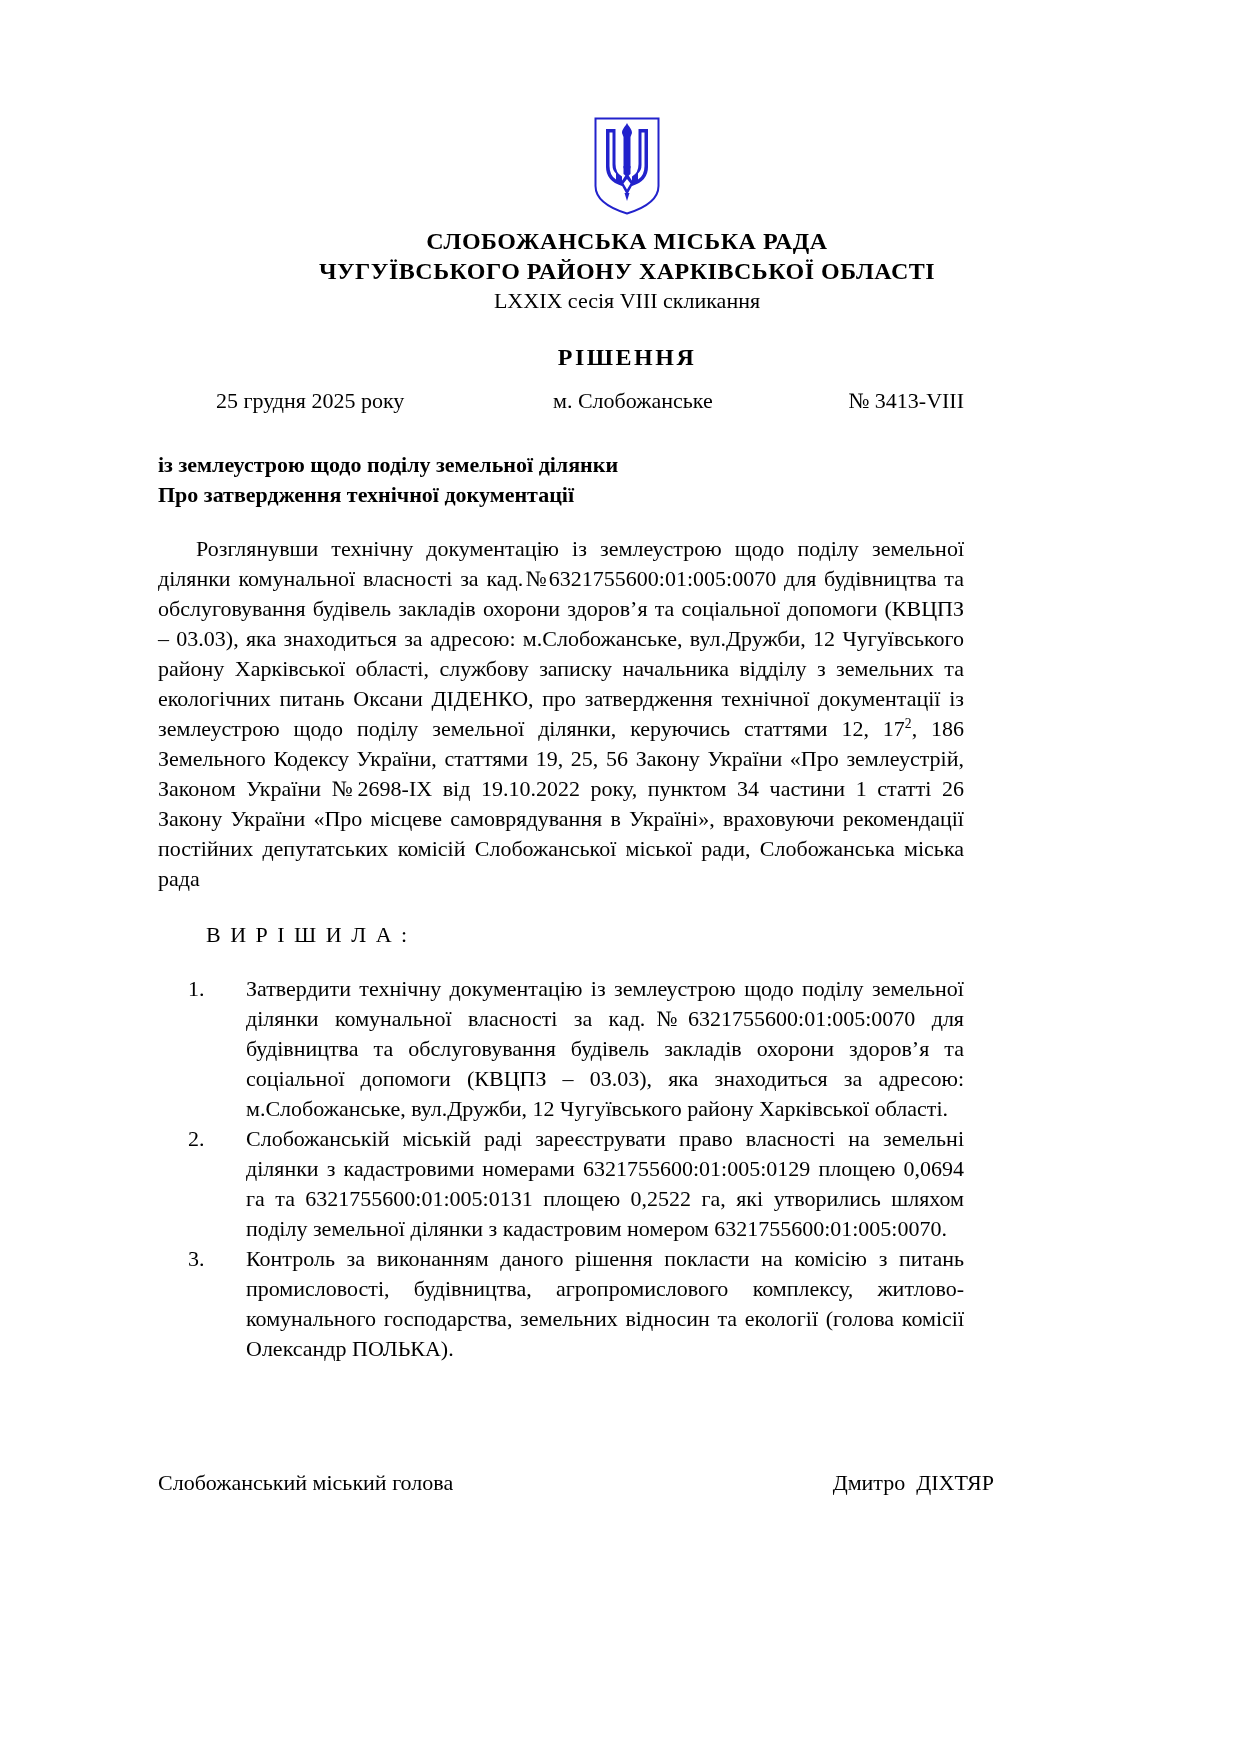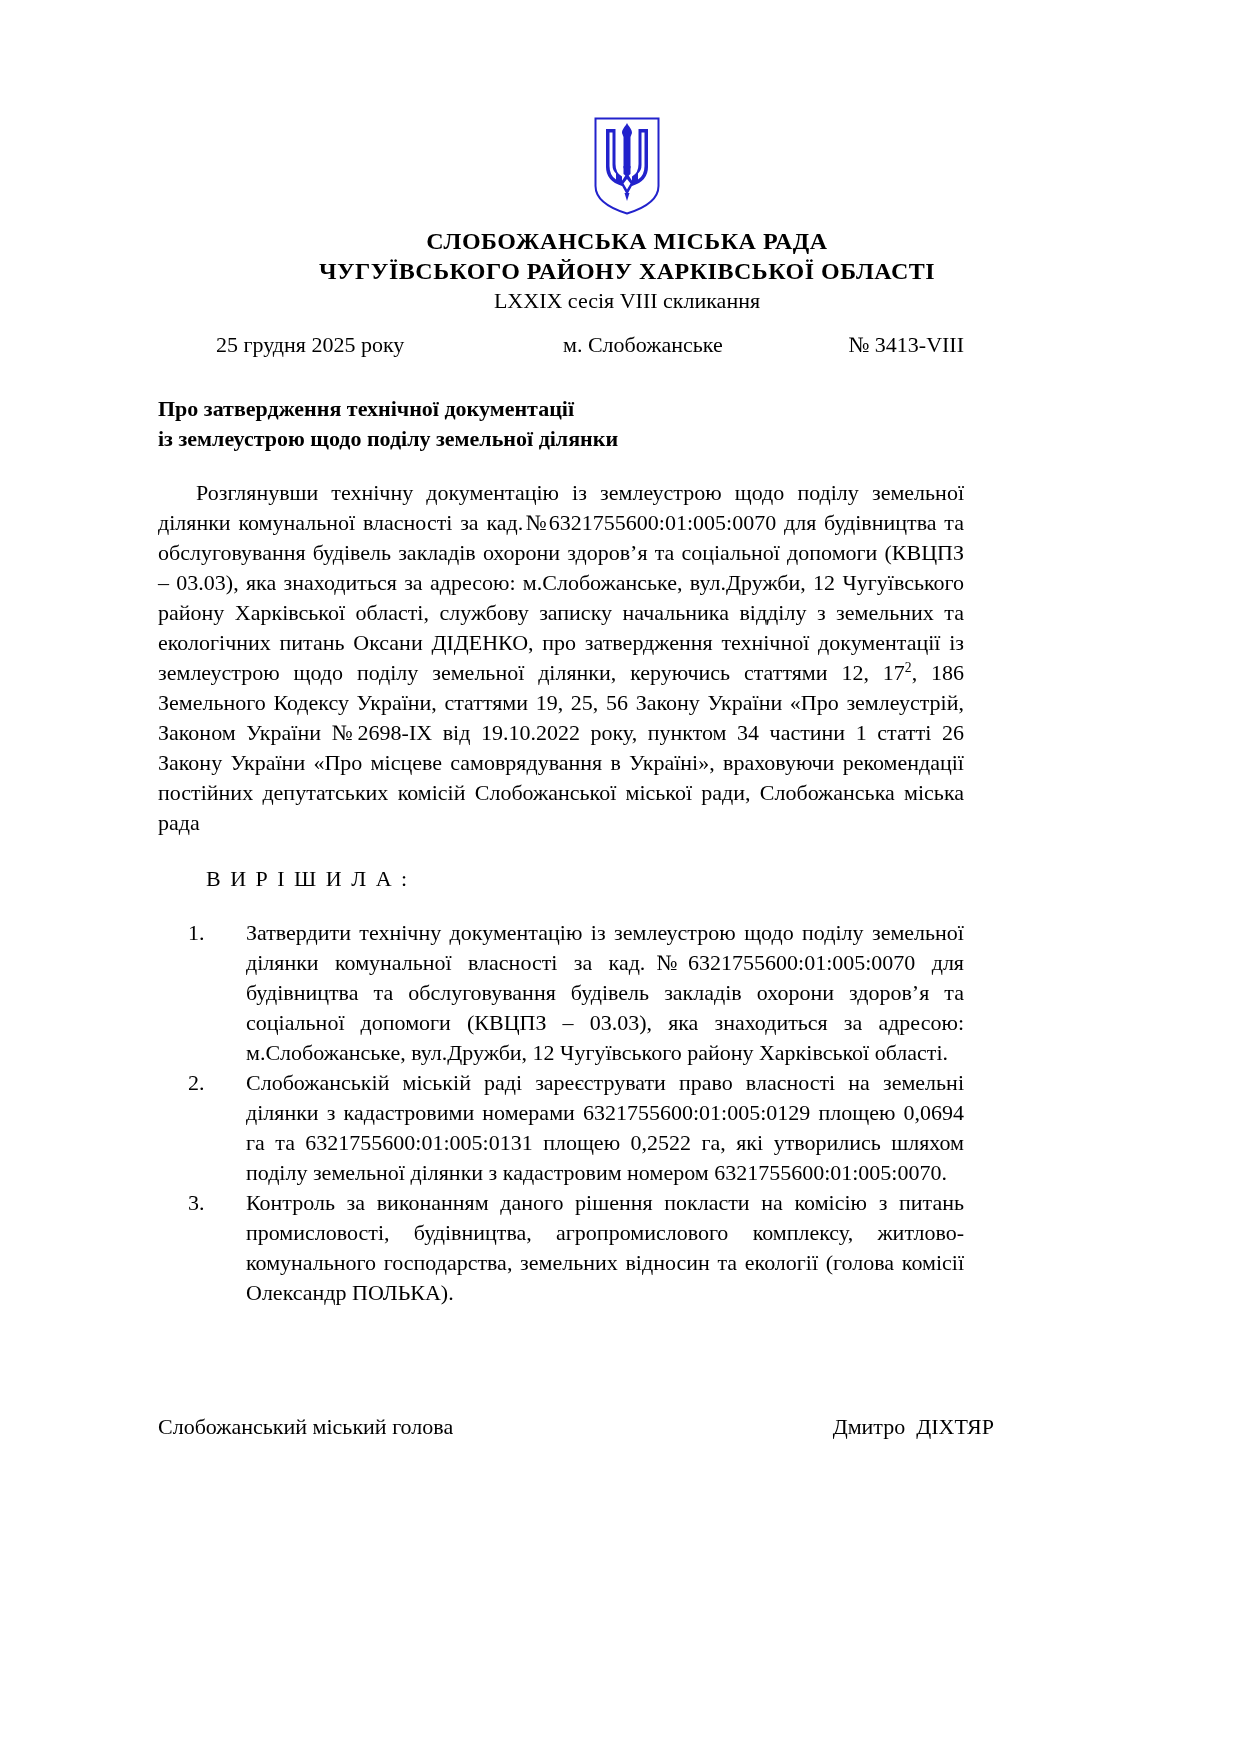--- a/index.html
+++ b/index.html
@@ -45,21 +45,21 @@
     margin-top: 26px;
     line-height: 30px;
   }
 
   .meta-row {
     position: relative;
     margin-top: 14px;
     height: 30px;
   }
   .meta-date   { position: absolute; left: 58px; }
-  .meta-place  { position: absolute; left: 405px; }
+  .meta-place  { position: absolute; left: 395px; }
   .meta-number { position: absolute; right: 0; }
 
   .subject-block {
     margin-top: 34px;
     font-weight: bold;
   }
   .subject-block div { line-height: 30px; }
 
   .preamble {
     margin: 24px 0 0 0;
@@ -127,30 +127,31 @@
                    M34 63 L37.5 67.5 L34 73.5 L30.5 67.5 Z"></path>
           <path d="M31.5 77 L36.5 77 L34 85 Z"></path>
         </g>
       </svg>
     </div>
     <div class="org-line">СЛОБОЖАНСЬКА МІСЬКА РАДА</div>
     <div class="org-line">ЧУГУЇВСЬКОГО РАЙОНУ ХАРКІВСЬКОЇ ОБЛАСТІ</div>
     <div class="session-line">LXXIX сесія VIII скликання</div>
   </div>
 
+  <div class="doc-heading">РІШЕННЯ</div>
 
   <div class="meta-row">
     <span class="meta-date">25 грудня 2025 року</span>
     <span class="meta-place">м. Слобожанське</span>
     <span class="meta-number">№ 3413-VIII</span>
   </div>
 
   <div class="subject-block">
+    <div>із землеустрою щодо поділу земельної ділянки</div>
     <div>Про затвердження технічної документації</div>
-    <div>із землеустрою щодо поділу земельної ділянки</div>
   </div>
 
   <p class="preamble"><span>Розглянувши технічну документацію із землеустрою щодо поділу земельної ділянки комунальної власності за кад.№6321755600:01:005:0070 для будівництва та обслуговування будівель закладів охорони здоров’я та соціальної допомоги (КВЦПЗ – 03.03), яка знаходиться за адресою: м.Слобожанське, вул.Дружби, 12 Чугуївського району Харківської області, службову записку начальника відділу з земельних та екологічних питань Оксани ДІДЕНКО, про затвердження технічної документації із землеустрою щодо поділу земельної ділянки, керуючись статтями 12, 17</span><sup>2</sup><span>, 186 Земельного Кодексу України, статтями 19, 25, 56 Закону України «Про землеустрій, Законом України №2698-IX від 19.10.2022 року, пунктом 34 частини 1 статті 26 Закону України «Про місцеве самоврядування в Україні», враховуючи рекомендації постійних депутатських комісій Слобожанської міської ради, Слобожанська міська рада</span></p>
 
   <div class="resolution-word">В И Р І Ш И Л А :</div>
 
   <ol class="resolution-list">
     <li>Затвердити технічну документацію із землеустрою щодо поділу земельної ділянки комунальної власності за кад.№6321755600:01:005:0070 для будівництва та обслуговування будівель закладів охорони здоров’я та соціальної допомоги (КВЦПЗ – 03.03), яка знаходиться за адресою: м.Слобожанське, вул.Дружби, 12 Чугуївського району Харківської області.</li>
     <li>Слобожанській міській раді зареєструвати право власності на земельні ділянки з кадастровими номерами 6321755600:01:005:0129 площею 0,0694 га та 6321755600:01:005:0131 площею 0,2522 га, які утворились шляхом поділу земельної ділянки з кадастровим номером 6321755600:01:005:0070.</li>
     <li>Контроль за виконанням даного рішення покласти  на  комісію з питань промисловості, будівництва, агропромислового комплексу, житлово-комунального господарства, земельних відносин та екології (голова комісії  Олександр ПОЛЬКА).</li>

